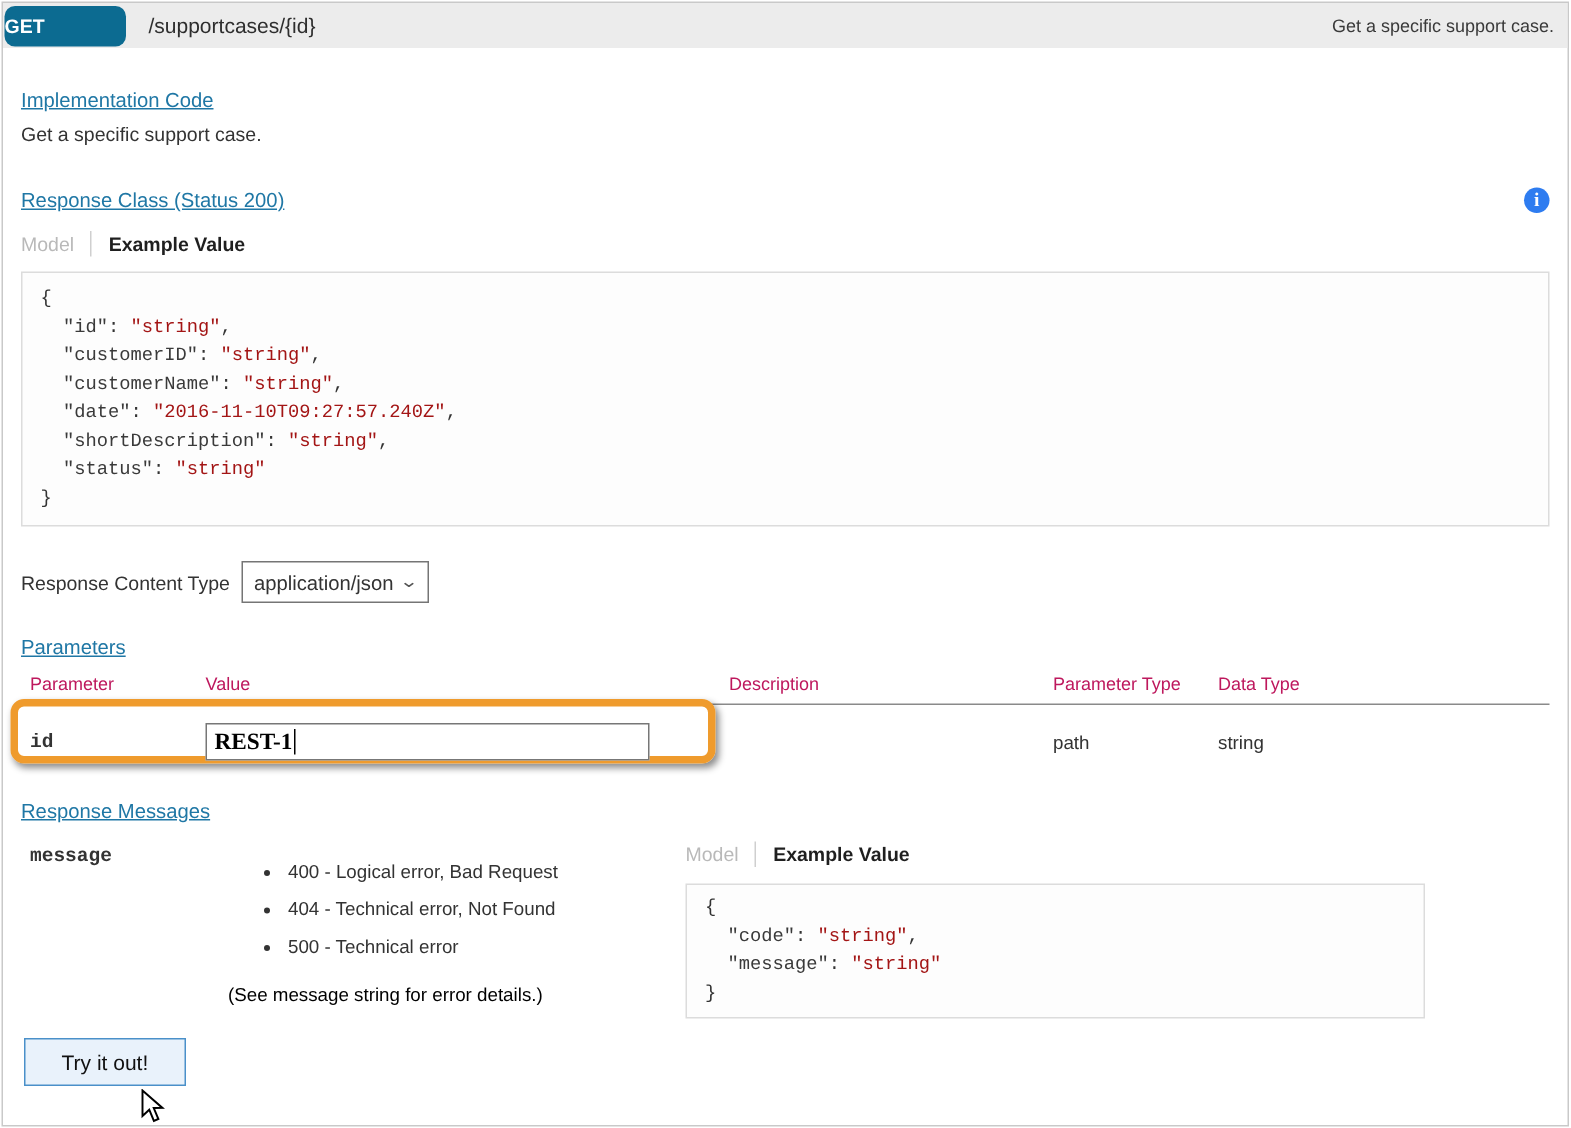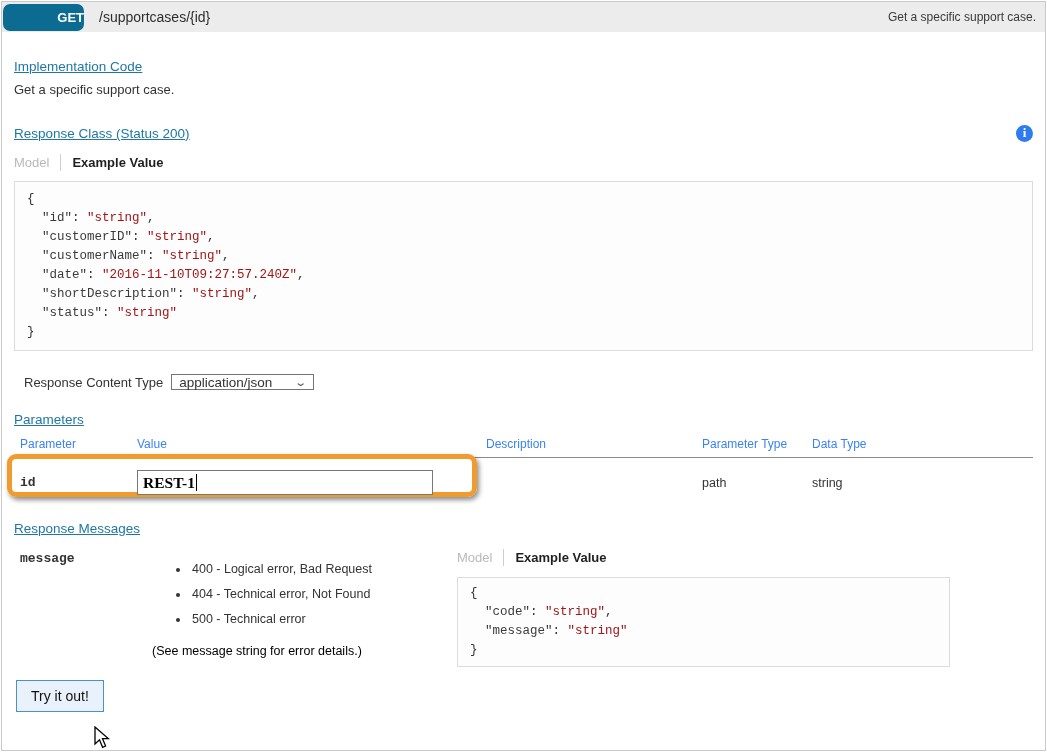--- a/index.html
+++ b/index.html
@@ -15,21 +15,21 @@
     border:1px solid #c9c9c9; background:#fff;
     position:relative; overflow:hidden;
   }
   
   .topbar {
     height:30px; background:#ececec;
     display:flex; align-items:center; position:relative;
   }
   .method-btn {
     display:inline-block; width:81px; height:27px; line-height:27px;
-    margin:1px 0 0 1px; text-align:right;
+    margin:1px 0 0 1px; text-align:left;
     background:#0c6b91; color:#fff; font-weight:bold; font-size:13px;
     border-radius:7px; border:none; cursor:pointer;
     font-family:"Liberation Sans", sans-serif;
   }
   .endpoint-path { margin-left:15px; font-size:14px; color:#2e2e2e; }
   .endpoint-summary { margin-left:auto; margin-right:9px; font-size:12px; color:#3a3a3a; }
   
   .content { padding:0 12px; position:relative; }
   .section-link {
     color:#1f77a5; text-decoration:underline; font-size:13.5px;
@@ -57,31 +57,31 @@
     font-family:"Liberation Mono","DejaVu Sans Mono", monospace;
     font-size:12.5px; line-height:19px;
   }
   .codeblock-main { margin-top:10px; }
   .code-line { white-space:pre; }
   .tok-p { color:#333; }
   .tok-k { color:#3a3a3a; }
   .tok-v { color:#a31515; }
   
   .rct-row { margin-top:23px; display:flex; align-items:center; }
-  .rct-label { font-size:13px; color:#333;margin-left:10px; }
+  .rct-label { font-size:13px; color:#333; }
   .select {
     margin-left:8px; border:1px solid #757575; background:#fff;
-    height:16px; display:flex; align-items:center; gap:24px;
+    height:28px; display:flex; align-items:center; gap:6px;
     padding:0 7px; font-size:13.5px; cursor:pointer;
   }
   .chevron-down { font-size:11px; color:#555; line-height:10px; transform:scaleX(1.4); }
   
   .params-link { margin-top:22px; }
   .table-head {
-    display:grid; color:#3b82f6; font-size:12px;
+    display:grid; color:#be185d; font-size:12px;
     padding:8px 0 6px 6px; border-bottom:1px solid #8a8a8a;
   }
   .params-head { grid-template-columns:117px 349px 216px 110px 1fr; margin-top:2px; }
   .params-row {
     display:grid; grid-template-columns:117px 349px 216px 110px 1fr;
     padding:12px 0 14px 6px; position:relative;
   }
   .mono-bold {
     font-family:"Liberation Mono","DejaVu Sans Mono", monospace;
     font-weight:bold; font-size:13px; padding-top:5px;
@@ -112,21 +112,21 @@
   .reason-list { list-style:disc; margin:16px 0 0 16px; font-size:12.5px; color:#333; }
   .reason-list li { margin-bottom:11px; padding-left:2px; }
   .reason-note { margin:18px 0 0 -22px; font-size:12.5px; color:#000000; }
   .rm-model-cell { padding-top:3px; }
   .codeblock-model { margin-top:11px; width:493px; padding:6px 12px; }
   
   .try-btn {
     margin:13px 0 4px 2px;
     background:#e9f2fb; border:1px solid #4a90c9; color:#111;
     font-size:14px; font-family:"Liberation Sans", sans-serif;
-    padding:7px 14px; cursor:pointer;
+    padding:7px 24px; cursor:pointer;
   }
   .mouse-cursor { position:absolute; left:91px; top:724px; z-index:10; pointer-events:none; }
 </style>
 </head>
 <body>
 
 <div class="page">
 
   <header class="topbar">
     <button class="method-btn">GET</button>

